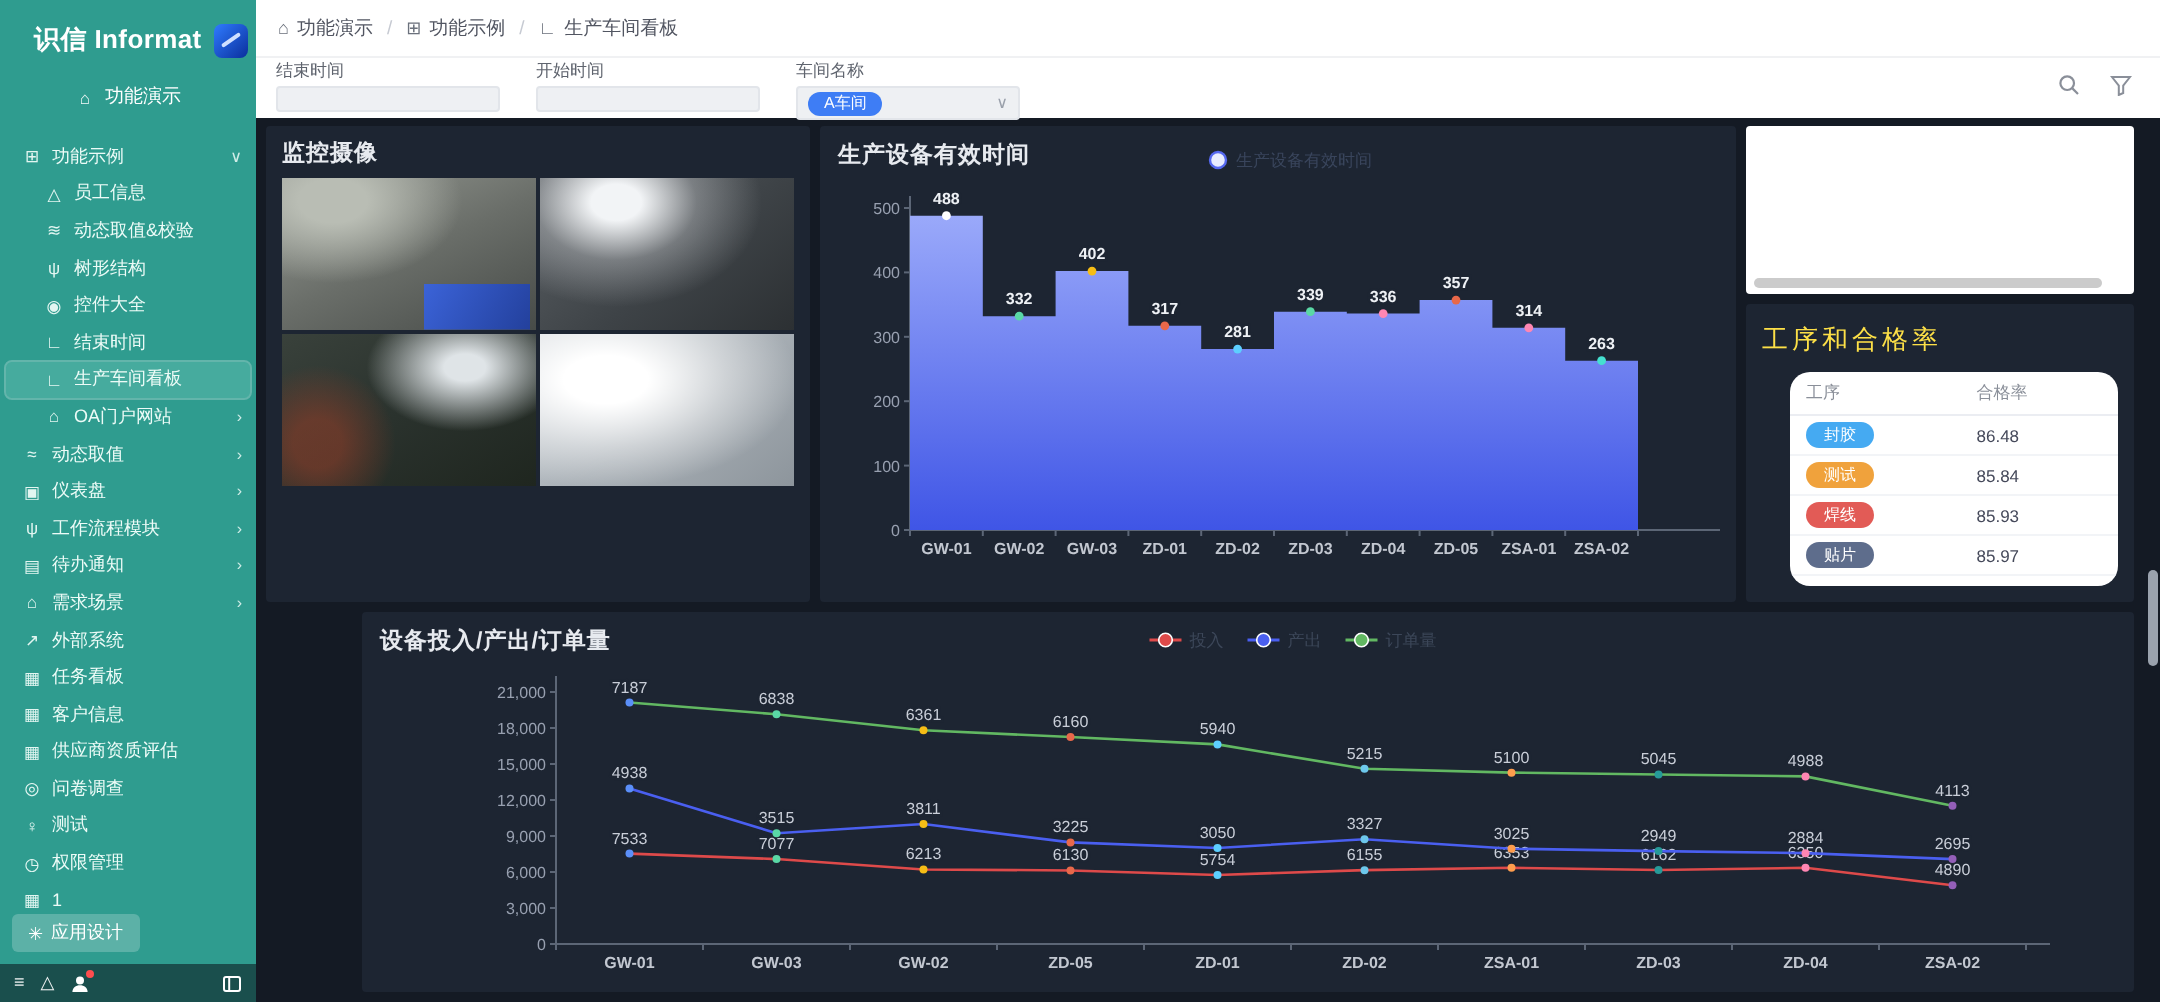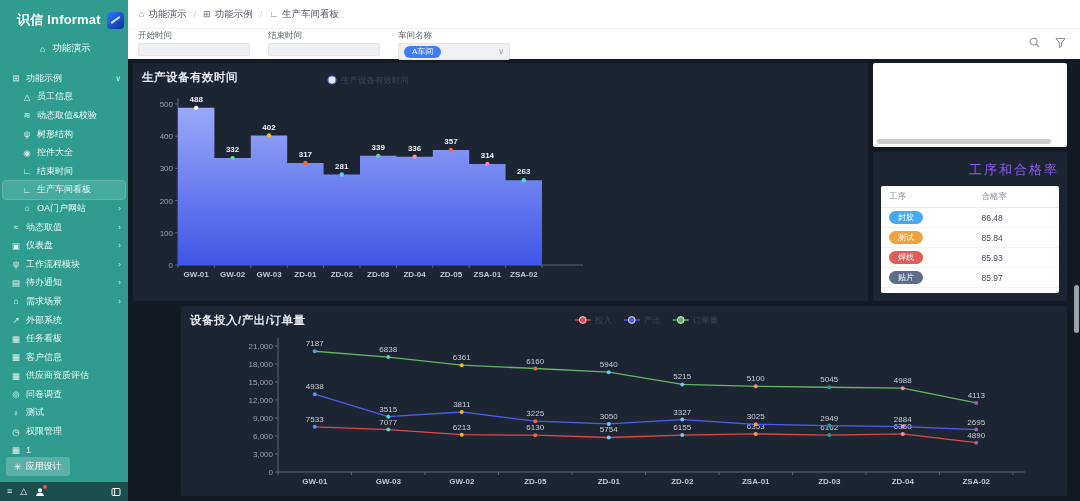--- a/index.html
+++ b/index.html
@@ -57,22 +57,22 @@
   .cam-3{background-image:radial-gradient(ellipse at 26% 30%,#ffffff 0 16%,rgba(255,255,255,.45) 45%,transparent 72%),linear-gradient(140deg,#ccd2d7,#a9b0b6 50%,#8d959c);}
 
   .chartp{flex:1;min-width:0;}
   .chartp .p-title{position:absolute;left:9px;top:7px;z-index:2;}
   .chartp svg{position:absolute;left:0;top:0;}
 
   .rightcol{width:194px;flex-shrink:0;display:flex;flex-direction:column;gap:5px;}
   .white-panel{background:#fff;height:84px;border-radius:2px;position:relative;flex-shrink:0;}
   .h-scroll{position:absolute;left:4px;right:16px;bottom:3px;height:5px;border-radius:3px;background:#cbcbcb;cursor:pointer;}
   .procp{flex:1;padding:2px 8px 8px;box-sizing:border-box;display:flex;flex-direction:column;min-height:0;}
-  .proc-title{color:#8b5cf6;font-size:13px;text-align:right;padding:7px 0 7px;letter-spacing:2px;}
-  .proc-table-wrap{background:#fff;border-radius:2px;flex:1;overflow:hidden;}
+  .proc-title{color:#fde047;font-size:13px;text-align:left;padding:7px 0 7px;letter-spacing:2px;}
+  .proc-table-wrap{background:#fff;border-radius:10px;flex:1;overflow:hidden;margin-left:14px;}
   table.proc{width:100%;border-collapse:collapse;font-size:8.5px;}
   table.proc th{color:#8a8f99;font-weight:normal;text-align:left;padding:5px 8px 4px;border-bottom:1px solid #ebedf2;}
   table.proc td{padding:3px 8px;border-bottom:1px solid #f2f4f7;color:#45495a;}
   .pill{display:inline-block;color:#fff;font-size:8px;border-radius:8px;padding:1.5px 9px;line-height:10px;}
 
   .row2{flex:1;min-height:0;margin-left:48px;}
   .row2 .p-title{position:absolute;left:9px;top:7px;z-index:2;}
   .row2 svg{position:absolute;left:0;top:0;}
 
   .v-scroll{position:absolute;right:1px;top:57px;bottom:0;width:5px;}
@@ -225,25 +225,25 @@
           <span class="bc-sep">/</span>
           <span class="bc-item">
             <span class="bc-ic">∟</span>
             <span>生产车间看板</span>
           </span>
         </div>
     </header>
 
     <div class="filterbar">
       <div class="fgroup">
-        <span class="flabel">开始时间</span>
+        <span class="flabel">结束时间</span>
         <input class="finput" readonly="" value="" style="">
       </div>
       <div class="fgroup">
-        <span class="flabel">结束时间</span>
+        <span class="flabel">开始时间</span>
         <input class="finput" readonly="" value="" style="">
       </div>
       <div class="fgroup">
         <span class="flabel">车间名称</span>
         <div class="fselect">
           <span class="tag">A车间</span>
           <span class="fsel-ch">∨</span>
         </div>
       </div>
       <div class="bar-icons">
@@ -252,20 +252,29 @@
             <line x1="7.2" y1="7.2" x2="10" y2="10" stroke="#8a8f99" stroke-width="1.1"></line>
           </svg>
         <svg width="11" height="11" viewBox="0 0 11 11">
             <path d="M1 1.5h9L6.6 5.8v3.7l-2.2 1V5.8Z" fill="none" stroke="#8a8f99" stroke-width="1"></path>
           </svg>
       </div>
     </div>
 
     <div class="content">
       <div class="row1">
+        <div class="panel monitor">
+          <div class="p-title">监控摄像</div>
+          <div class="cams" id="cams">
+              <div class="cam cam-0"></div>
+              <div class="cam cam-1"></div>
+              <div class="cam cam-2"></div>
+              <div class="cam cam-3"></div>
+            </div>
+        </div>
 
         <div class="panel chartp">
           <div class="p-title">生产设备有效时间</div>
           <svg id="chart1" width="458" height="238">
               <defs>
                 <linearGradient id="areaGrad" x1="0" y1="0" x2="0" y2="1">
                   <stop offset="0%" stop-color="#9aa9fa"></stop>
                   <stop offset="100%" stop-color="#3f55e6"></stop>
                 </linearGradient>
               </defs>

